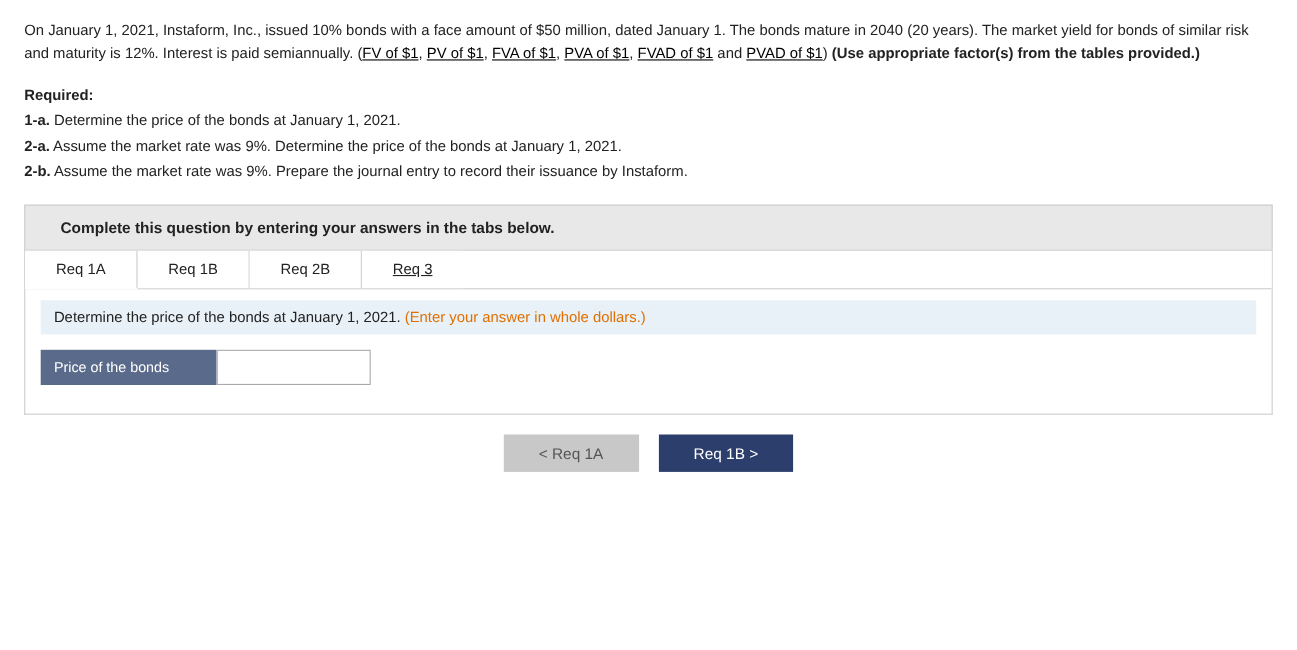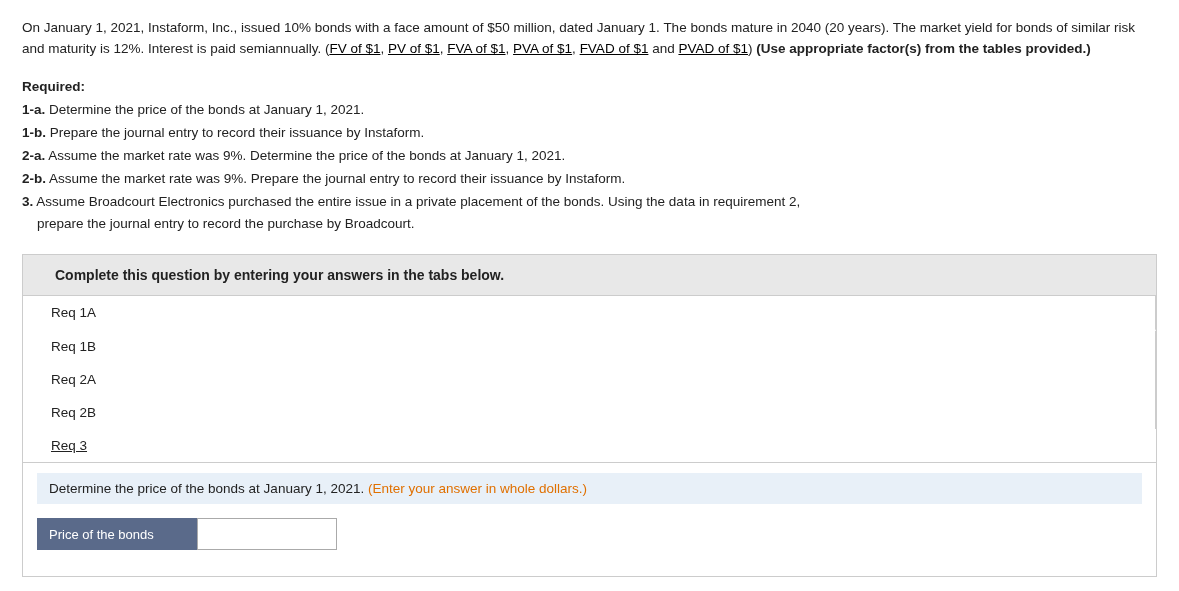--- a/index.html
+++ b/index.html
@@ -42,21 +42,20 @@
       font-weight: bold;
       font-size: 14px;
     }
     .tabs-container {
       border: 1px solid #ccc;
       border-top: none;
       margin-bottom: 0;
     }
     .tabs-row {
       display: flex;
-      flex-direction: column;
       border-bottom: 1px solid #ccc;
       background: #fff;
     }
     .tab {
       padding: 9px 28px;
       border-right: 1px solid #ccc;
       cursor: pointer;
       font-size: 13.5px;
       color: #222;
       background: #fff;
@@ -137,35 +136,32 @@
 
 <div class="intro-text">
   On January 1, 2021, Instaform, Inc., issued 10% bonds with a face amount of $50 million, dated January 1. The bonds mature in 2040
   (20 years). The market yield for bonds of similar risk and maturity is 12%. Interest is paid semiannually. (<a href="#">FV of $1</a>, <a href="#">PV of $1</a>, <a href="#">FVA of $1</a>,
   <a href="#">PVA of $1</a>, <a href="#">FVAD of $1</a> and <a href="#">PVAD of $1</a>) <span class="intro-bold">(Use appropriate factor(s) from the tables provided.)</span>
 </div>
 
 <div class="required-section">
   <div><span class="req-title">Required:</span></div>
   <div><span class="req-label">1-a.</span> Determine the price of the bonds at January 1, 2021.</div>
-  <div><span class="req-label">1-b.</span> Prepare the journal entry to record their issuance by Instaform.</div>
   <div><span class="req-label">2-a.</span> Assume the market rate was 9%. Determine the price of the bonds at January 1, 2021.</div>
   <div><span class="req-label">2-b.</span> Assume the market rate was 9%. Prepare the journal entry to record their issuance by Instaform.</div>
-  <div><span class="req-label">3.</span> Assume Broadcourt Electronics purchased the entire issue in a private placement of the bonds. Using the data in requirement 2,<br>&nbsp;&nbsp;&nbsp;&nbsp;prepare the journal entry to record the purchase by Broadcourt.</div>
 </div>
 
 <div class="complete-box">
   <span>Complete this question by entering your answers in the tabs below.</span>
 </div>
 
 <div class="tabs-container">
   <div class="tabs-row">
     <div class="tab active">Req 1A</div>
     <div class="tab">Req 1B</div>
-    <div class="tab">Req 2A</div>
     <div class="tab">Req 2B</div>
     <div class="tab">Req 3</div>
   </div>
   <div class="tab-content">
     <div class="tab-instruction">
       <span>Determine the price of the bonds at January 1, 2021.</span>
       <span class="orange-text"> (Enter your answer in whole dollars.)</span>
     </div>
     <div class="field-row">
       <div class="field-label">Price of the bonds</div>

